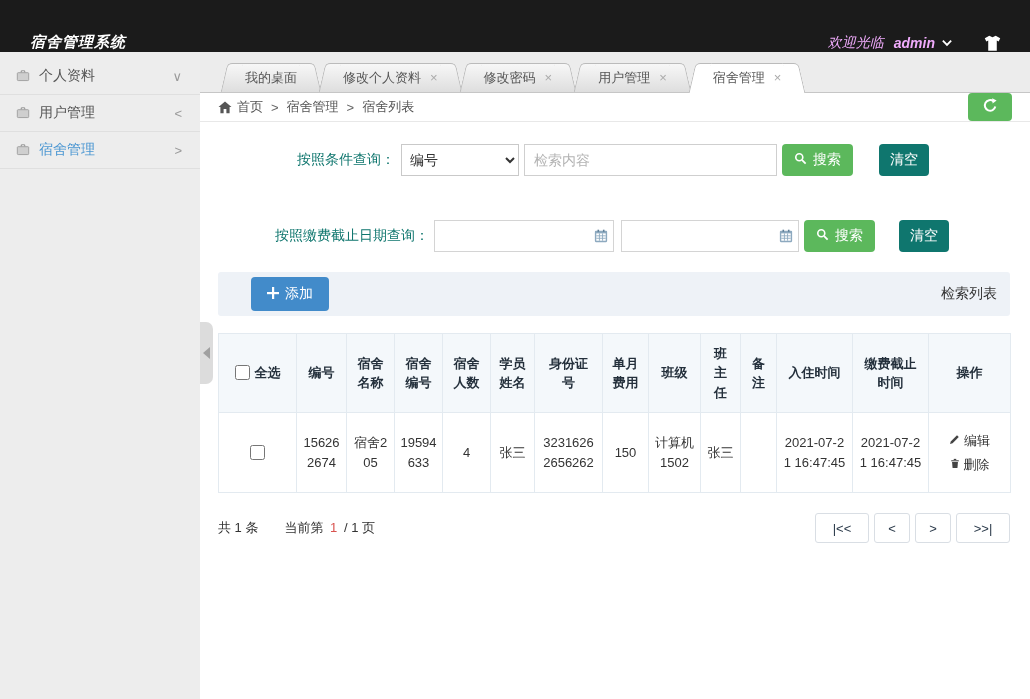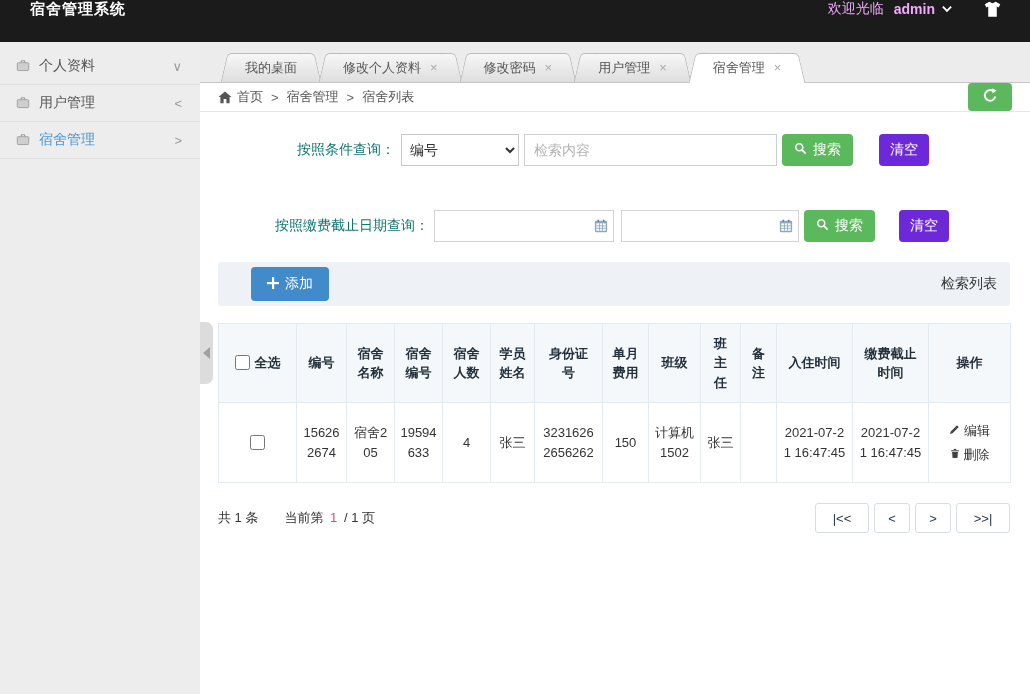--- a/index.html
+++ b/index.html
@@ -1,20 +1,20 @@
 <!DOCTYPE html>
 <html><head>
 <meta charset="utf-8">
 <style>
   * { margin:0; padding:0; box-sizing:border-box; }
   body { font-family:"Liberation Sans","DejaVu Sans",sans-serif; background:#fff; }
   .app { position:relative; width:1030px; height:699px; overflow:hidden; background:#fff; }
 
   
-  .topbar { height:42px; background:#1b1b1b; display:flex; align-items:flex-start; padding:0 28px 0 30px; }
+  .topbar { height:52px; background:#1b1b1b; display:flex; align-items:flex-end; padding:0 28px 0 30px;font-style:italic; }
   .topbar-title { color:#fff; font-size:15px; font-weight:bold; letter-spacing:1px; }
   .topbar-right { margin-left:auto; display:flex; align-items:center; color:#f0abfc; font-size:14px; }
   .welcome { margin-right:10px; }
   .username { font-weight:bold; }
   .caret { margin-left:6px; display:inline-flex; }
   .shirt { margin-left:30px; display:inline-flex; cursor:pointer; }
 
   
   .layout { display:flex; height:652px; }
   .sidebar { width:200px; background:#ededed; padding-top:6px; flex:none; }
@@ -54,21 +54,21 @@
   .kw-input { width:253px; height:32px; margin-left:5px; border:1px solid #cfcfcf; font-size:14px; color:#0369a1; padding:0 9px; }
   .kw-input::placeholder { color:#b3b3b3; }
   .date-wrap { position:relative; margin-left:5px; }
   .date-wrap.second { margin-left:7px; }
   .date-input { width:180px; height:32px; border:1px solid #d4d4d4; font-size:13px; padding:0 26px 0 8px; }
   .date-wrap.second .date-input { width:178px; }
   .cal-icon { position:absolute; right:6px; top:9px; display:inline-flex; cursor:pointer; }
 
   .btn { display:inline-flex; align-items:center; justify-content:center; gap:6px; border:none; border-radius:4px; color:#fff; font-size:14px; cursor:pointer; font-family:inherit; }
   .btn-search { height:32px; padding:12px 12px; background:#5cb85c; margin-left:5px; }
-  .btn-clear { height:32px; padding:0 11px; background:#6d28d9; margin-left:26px; }
+  .btn-clear { height:32px; padding:0 11px; background:#0f766e; margin-left:26px; }
   .row2 .btn-clear { margin-left:24px; }
 
   .toolbar { margin-top:20px; height:44px; background:#eef2f7; border-radius:3px; display:flex; align-items:center; padding:0 10px 0 9px; }
   .btn-danger { height:34px; padding:0 13px; background:#d9534f; }
   .btn-primary { height:34px; padding:0 16px; background:#428bca; margin-left:24px; }
   .list-title { margin-left:auto; font-size:14px; color:#333; padding-right:3px; }
 
   
   table.grid { width:792px; border-collapse:collapse; margin-top:17px; table-layout:fixed; }
   .grid th, .grid td { border:1px solid #e3eaf0; text-align:center; word-break:break-all; line-height:1.5; }

